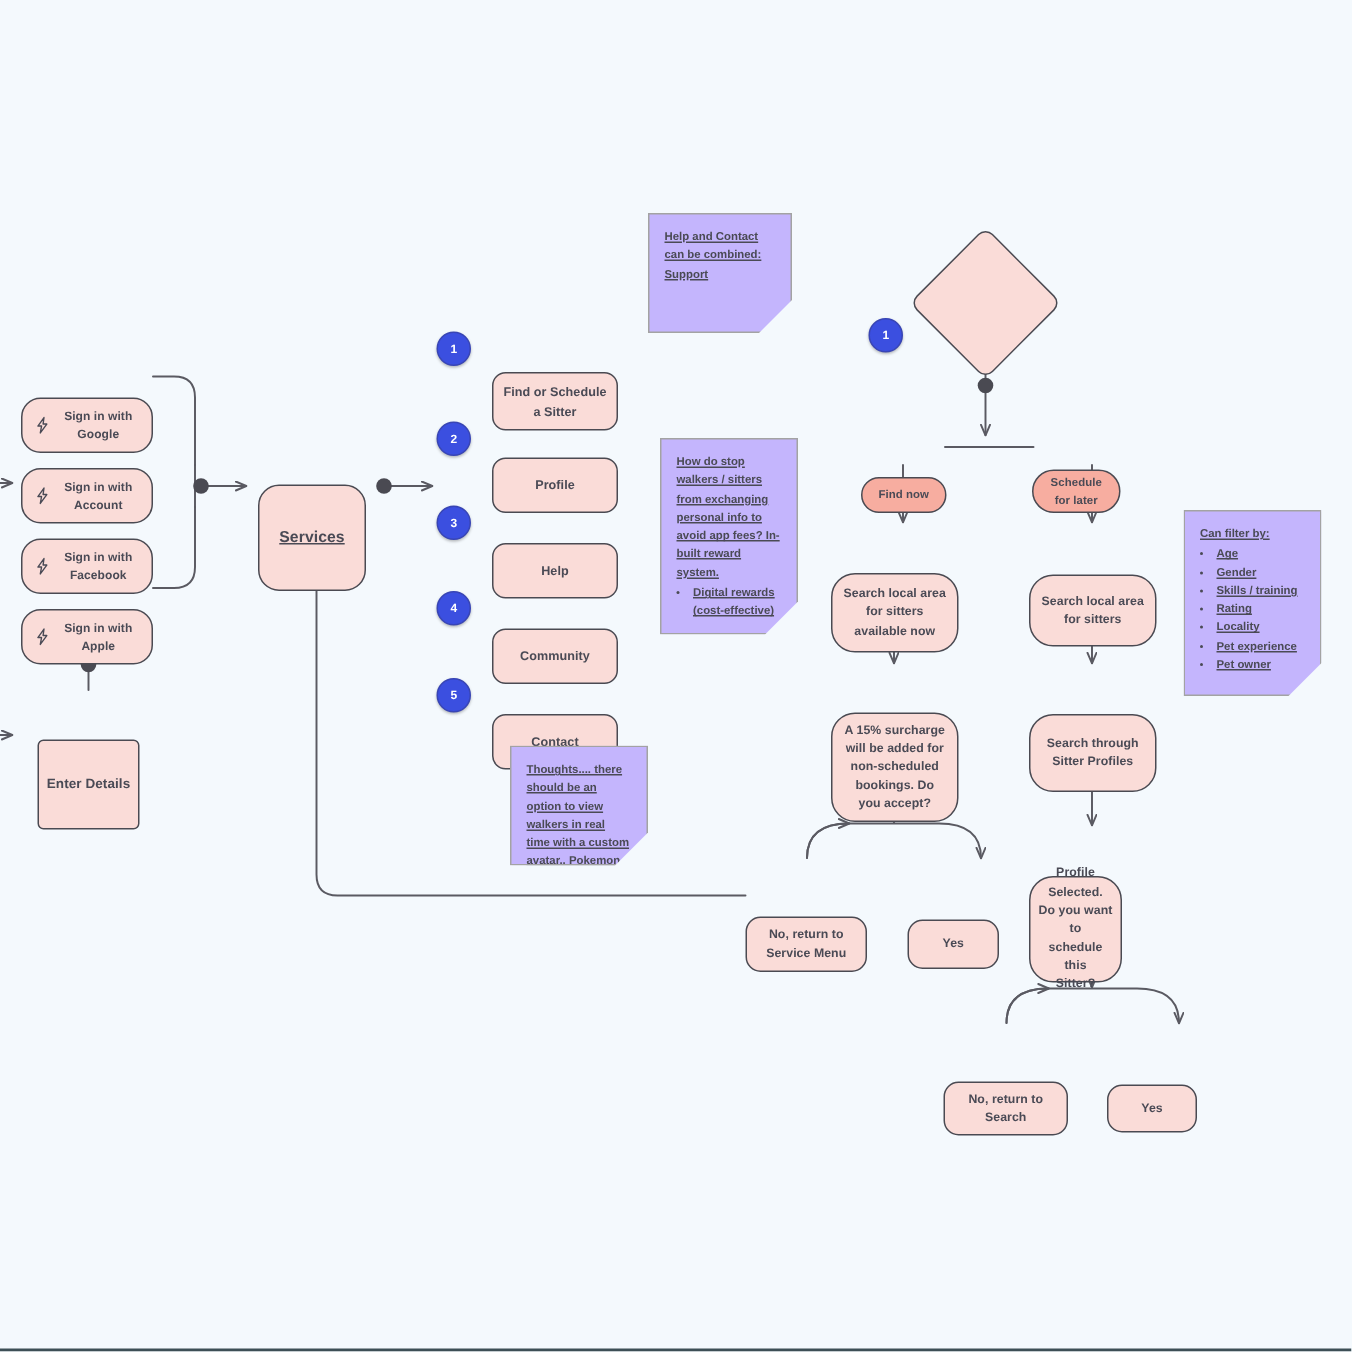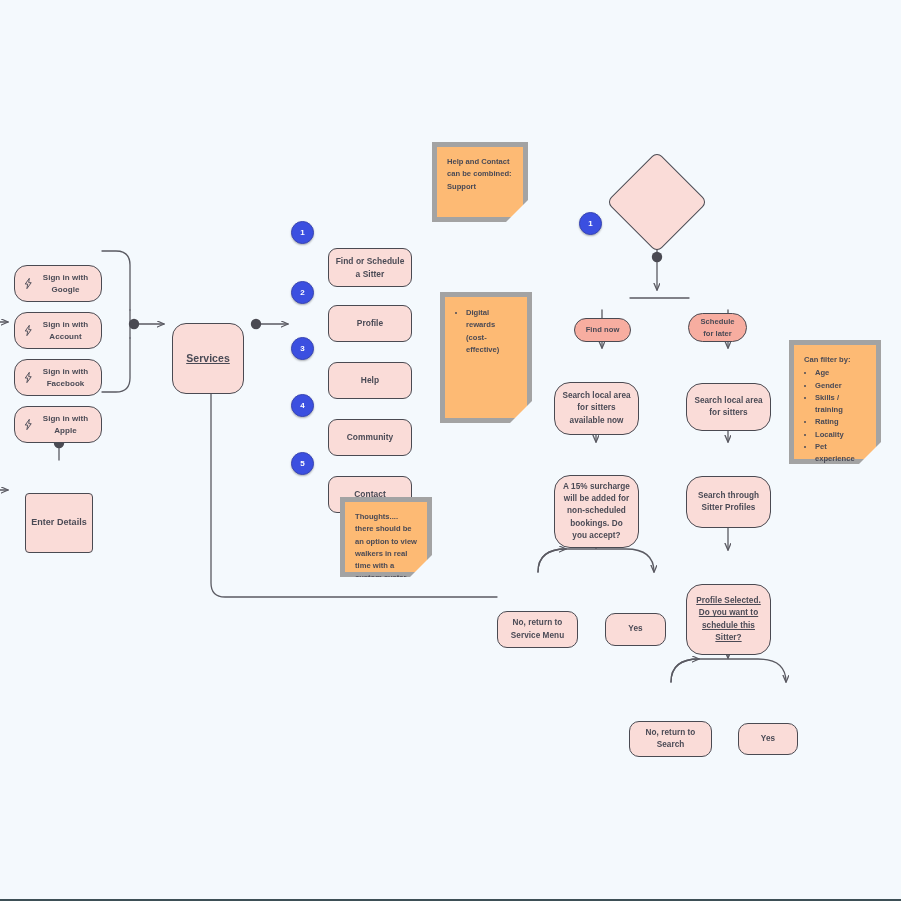--- a/index.html
+++ b/index.html
@@ -74,28 +74,29 @@
     border:1.4px solid #3845b5;
     color:#fff;
     font-size:8px;font-weight:700;
     display:flex;align-items:center;justify-content:center;
     box-shadow:0 1px 2px rgba(0,0,0,.28);
   }
 
   .note{
     position:absolute;
     box-sizing:border-box;
-    background:#fdba74;
-    border:5px solid #a3a3a3;
+    background:#c4b5fd;
+    border:1px solid #a3a3a3;
     color:#4a4a55;
     font-size:7.6px;
     font-weight:700;
     line-height:1.62;
     padding:9px 10px;
     filter:drop-shadow(1.5px 1.5px 1px rgba(0,0,0,.30));
+    text-decoration:underline;
   }
   .note.fold{
     clip-path:polygon(0 0,100% 0,100% calc(100% - 22px),calc(100% - 22px) 100%,0 100%);
   }
   .note ul{margin:1px 0 0 0;padding-left:11px;}
   .note li{margin:0;padding:0;}
   .note p{margin:0;}
 </style>
 </head>
 <body>
@@ -208,20 +209,21 @@
   <div class="node menu" style="left:328px;top:387px;width:84px;height:37px;">Community</div>
 
   <div class="badge" style="left:291px;top:452px;">5</div>
   <div class="node menu" style="left:328px;top:444px;width:84px;height:37px;">Contact</div>
 
   <div class="note fold" style="left:432px;top:142px;width:96px;height:80px;">
     <p>Help and Contact can be combined: Support</p>
   </div>
 
   <div class="note fold" style="left:440px;top:292px;width:92px;height:131px;">
+    <p>How do stop walkers / sitters from exchanging personal info to avoid app fees? In-built reward system.</p>
     <ul>
       <li>Digital rewards (cost-effective)</li>
     </ul>
   </div>
 
   <div class="note fold" style="left:340px;top:497px;width:92px;height:80px;">
     <p>Thoughts.... there should be an option to view walkers in real time with a custom avatar.. Pokemon Go style?</p>
   </div>
 
   <div class="note fold" style="left:789px;top:340px;width:92px;height:124px;">
@@ -258,21 +260,21 @@
   <div class="node terminal" style="left:497px;top:579px;width:81px;height:37px;white-space:pre-line;">No, return to
 Service Menu</div>
   <div class="node terminal" style="left:605px;top:581px;width:61px;height:33px;">Yes</div>
 
   <div class="node soft" style="left:686px;top:351px;width:85px;height:48px;white-space:pre-line;">Search local area
 for sitters</div>
 
   <div class="node soft" style="left:686px;top:444px;width:85px;height:52px;white-space:pre-line;">Search through
 Sitter Profiles</div>
 
-  <div class="node soft" style="left:686px;top:552px;width:85px;height:71px;white-space:pre-line;text-decoration:underline;">Profile Selected.
+  <div class="node soft" style="left:686px;top:552px;width:62px;height:71px;white-space:pre-line;">Profile Selected.
 Do you want to
 schedule this
 Sitter?</div>
 
   <div class="node terminal" style="left:629px;top:689px;width:83px;height:36px;white-space:pre-line;">No, return to
 Search</div>
   <div class="node terminal" style="left:738px;top:691px;width:60px;height:32px;">Yes</div>
 
 </div>
 

